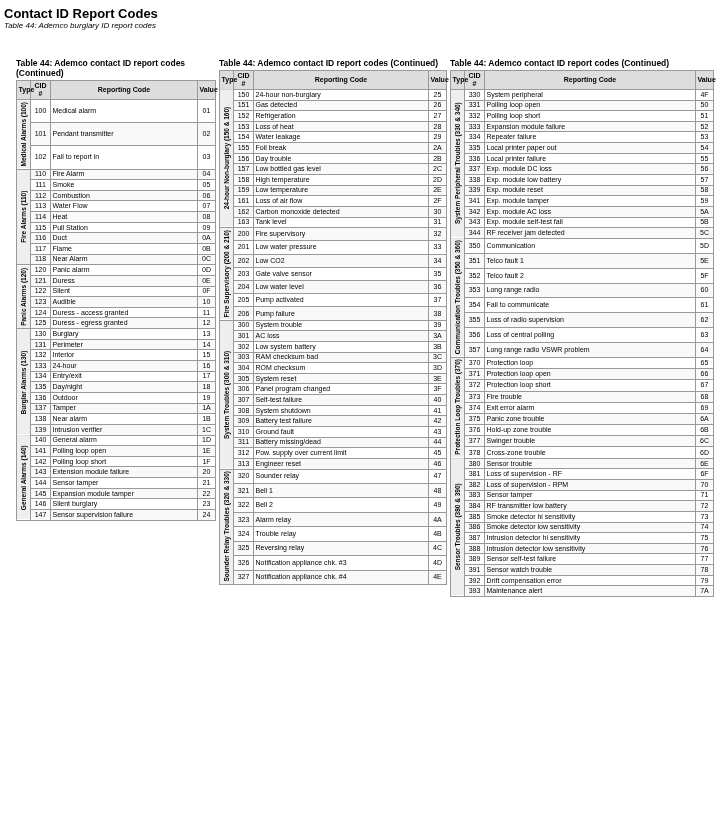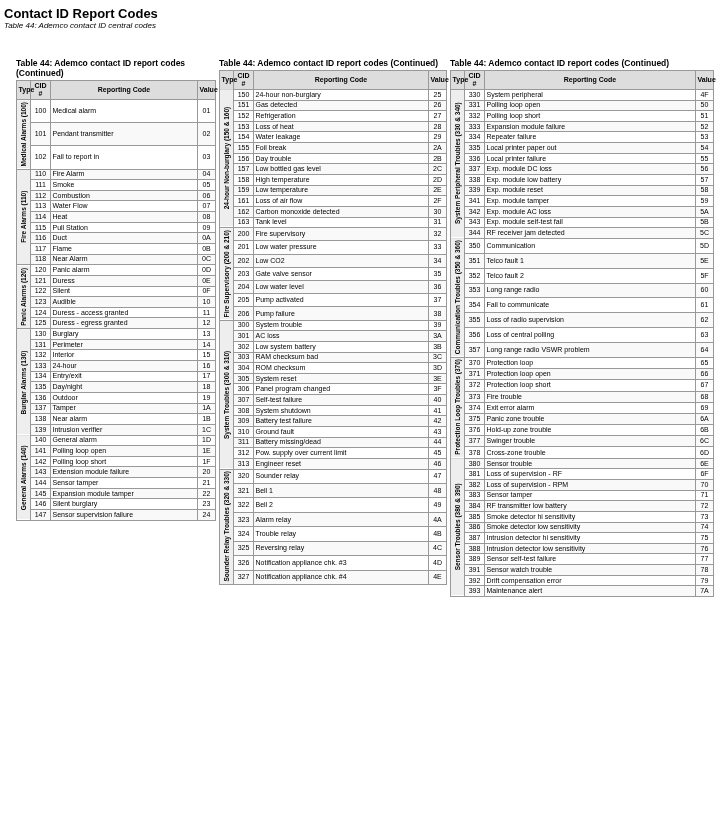--- a/index.html
+++ b/index.html
@@ -73,21 +73,21 @@
     .col-value { width: 18px; text-align: center; }
     tr:nth-child(even) td:not(.col-type) { background: #f9f9f9; }
   </style>
 </head>
 <body>
 
 <div class="page">
   <div style="display:flex; flex-direction:row; gap:6px; align-items:flex-start; margin-bottom:4px;">
     <div style="flex:0 0 auto;">
       <div style="font-size:13px; font-weight:bold;">Contact ID Report Codes</div>
-      <div style="font-size:8px; font-style:italic;">Table 44: Ademco contact ID central codes</div>
+      <div style="font-size:8px; font-style:italic;">Table 44: Ademco burglary ID report codes</div>
     </div>
   </div>
 
   <div class="tables-row" style="display:flex; flex-direction:row; gap:3px; align-items:flex-start;">
 
     <div class="table-section" style="flex:0 0 200px; max-width:200px;">
       <div class="table-title">Table 44: Ademco contact ID report codes (Continued)</div>
       <table>
         <colgroup>
           <col style="width:14px;">

